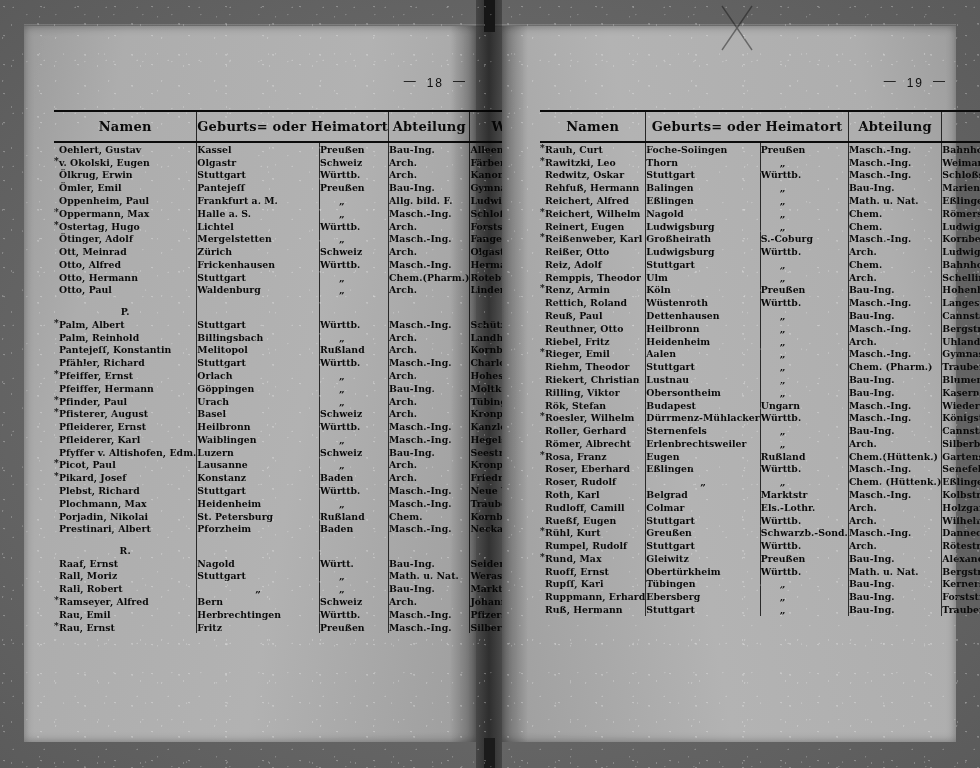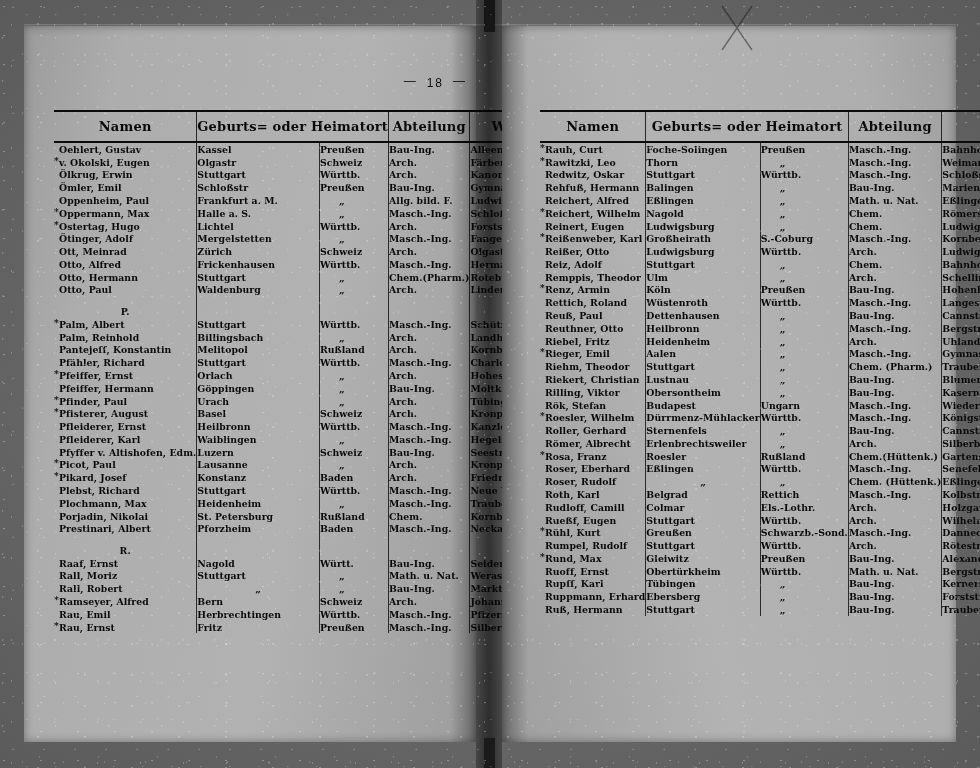--- a/index.html
+++ b/index.html
@@ -171,21 +171,21 @@
             </tr>
             <tr>
               <td class="name"><span class="star"></span><span>Ölkrug, Erwin</span></td>
               <td class="ort">Stuttgart</td>
               <td class="land">Württb.</td>
               <td class="abt">Arch.</td>
               <td class="wohn">Kanonenweg 1</td>
             </tr>
             <tr>
               <td class="name"><span class="star"></span><span>Ömler, Emil</span></td>
-              <td class="ort">Schloßstr</td>
+              <td class="ort">Pantejeſſ</td>
               <td class="land">Preußen</td>
               <td class="abt">Bau-Ing.</td>
               <td class="wohn">Gymnasiumstr. 21 b</td>
             </tr>
             <tr>
               <td class="name"><span class="star"></span><span>Oppenheim, Paul</span></td>
               <td class="ort">Frankfurt a. M.</td>
               <td class="land"><span class="ditto ditto-land">„</span></td>
               <td class="abt">Allg. bild. F.</td>
               <td class="wohn">Ludwigsburgerstr. 15</td>
@@ -428,20 +428,23 @@
               <td class="abt">Masch.-Ing.</td>
               <td class="wohn">Silberburgstr. 126</td>
             </tr>
           </tbody>
       </table>
     </div>
   </div>
 
   <div class="sheet right blur">
     <div class="page">
+      <div class="folio">
+        <span class="dash">—</span><span>19</span><span class="dash">—</span>
+      </div>
 
       <table class="reg">
         <colgroup>
           <col class="c-name">
             <col class="c-ort">
             <col class="c-land">
             <col class="c-abt">
             <col class="c-wohn">
         </colgroup>
         <thead>
@@ -616,21 +619,21 @@
             </tr>
             <tr>
               <td class="name"><span class="star"></span><span>Römer, Albrecht</span></td>
               <td class="ort">Erlenbrechtsweiler</td>
               <td class="land"><span class="ditto ditto-land">„</span></td>
               <td class="abt">Arch.</td>
               <td class="wohn">Silberburgstr. 130</td>
             </tr>
             <tr>
               <td class="name"><span class="star">*</span><span>Rosa, Franz</span></td>
-              <td class="ort">Roesler</td>
+              <td class="ort">Eugen</td>
               <td class="land">Rußland</td>
               <td class="abt">Chem.(Hüttenk.)</td>
               <td class="wohn">Gartenstr. 38½</td>
             </tr>
             <tr>
               <td class="name"><span class="star"></span><span>Roser, Eberhard</span></td>
               <td class="ort">Eßlingen</td>
               <td class="land">Württb.</td>
               <td class="abt">Masch.-Ing.</td>
               <td class="wohn">Senefelderstr. 59</td>
@@ -638,21 +641,21 @@
             <tr>
               <td class="name"><span class="star"></span><span>Roser, Rudolf</span></td>
               <td class="ort"><span class="ditto">„</span></td>
               <td class="land"><span class="ditto ditto-land">„</span></td>
               <td class="abt">Chem. (Hüttenk.)</td>
               <td class="wohn">Eßlingen, Stuttgarterstr. 12</td>
             </tr>
             <tr>
               <td class="name"><span class="star"></span><span>Roth, Karl</span></td>
               <td class="ort">Belgrad</td>
-              <td class="land">Rettich</td>
+              <td class="land">Marktstr</td>
               <td class="abt">Masch.-Ing.</td>
               <td class="wohn">Kolbstr. 17</td>
             </tr>
             <tr>
               <td class="name"><span class="star"></span><span>Rudloff, Camill</span></td>
               <td class="ort">Colmar</td>
               <td class="land">Els.-Lothr.</td>
               <td class="abt">Arch.</td>
               <td class="wohn">Holzgartenstr. 1</td>
             </tr>

